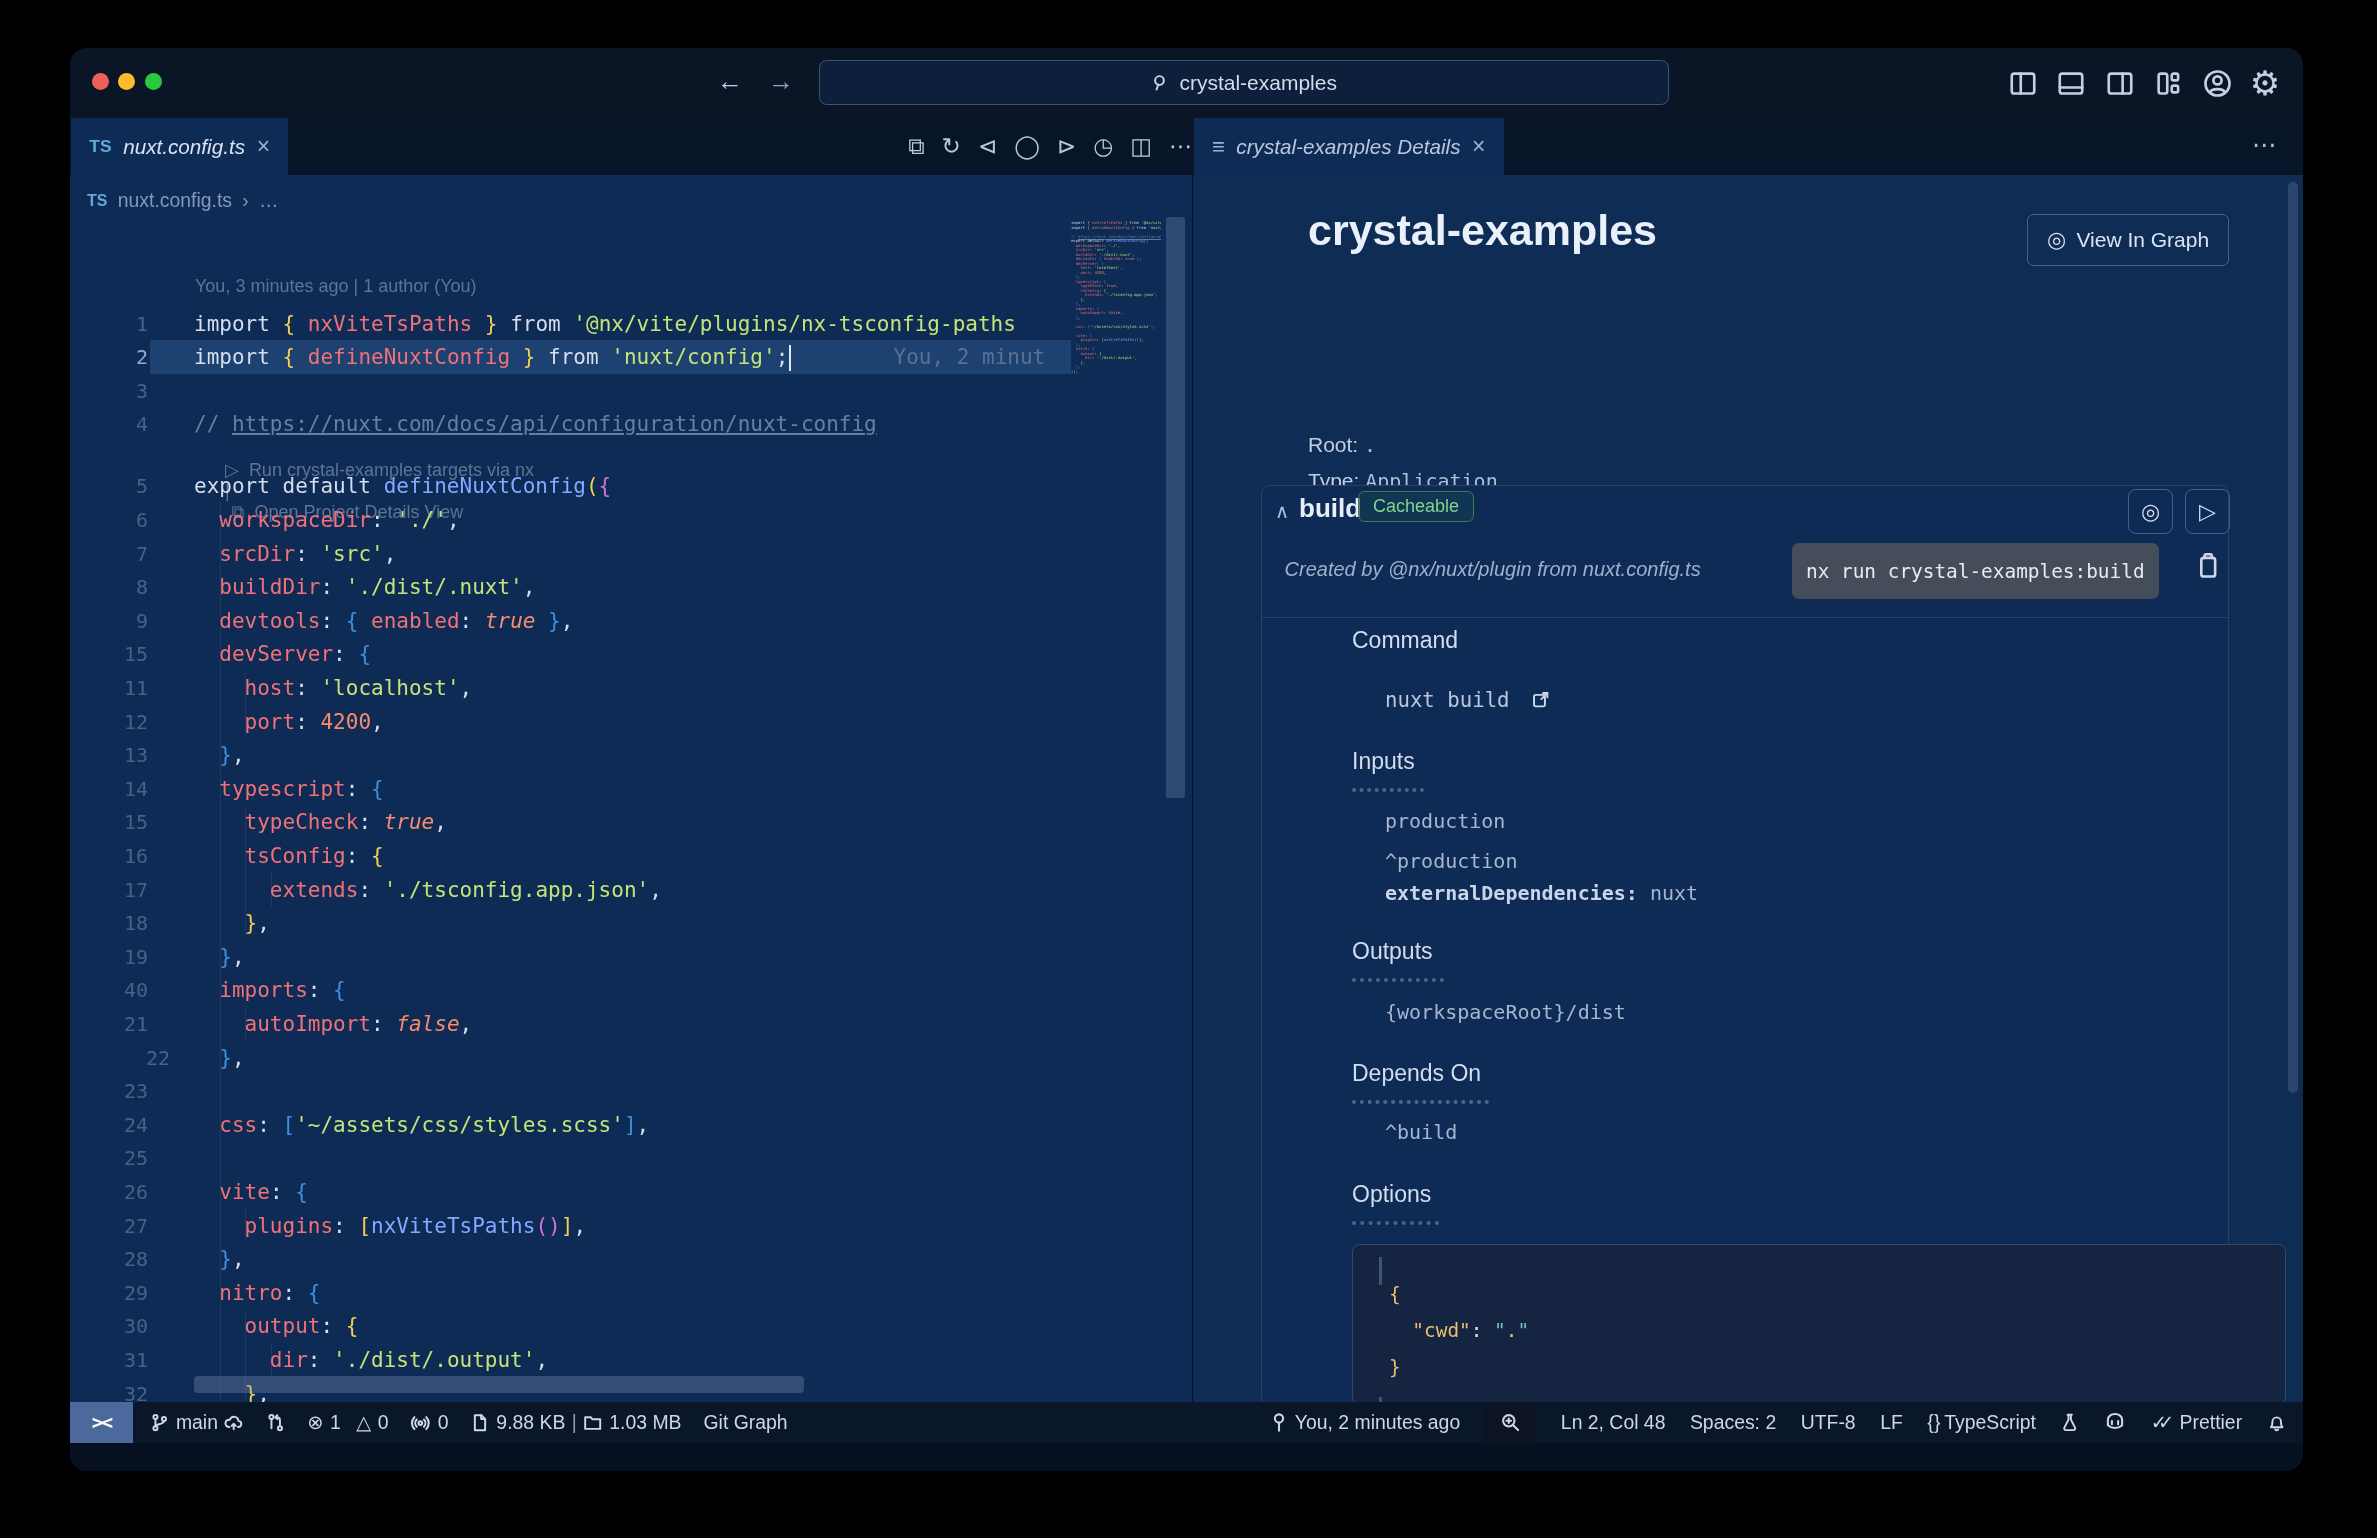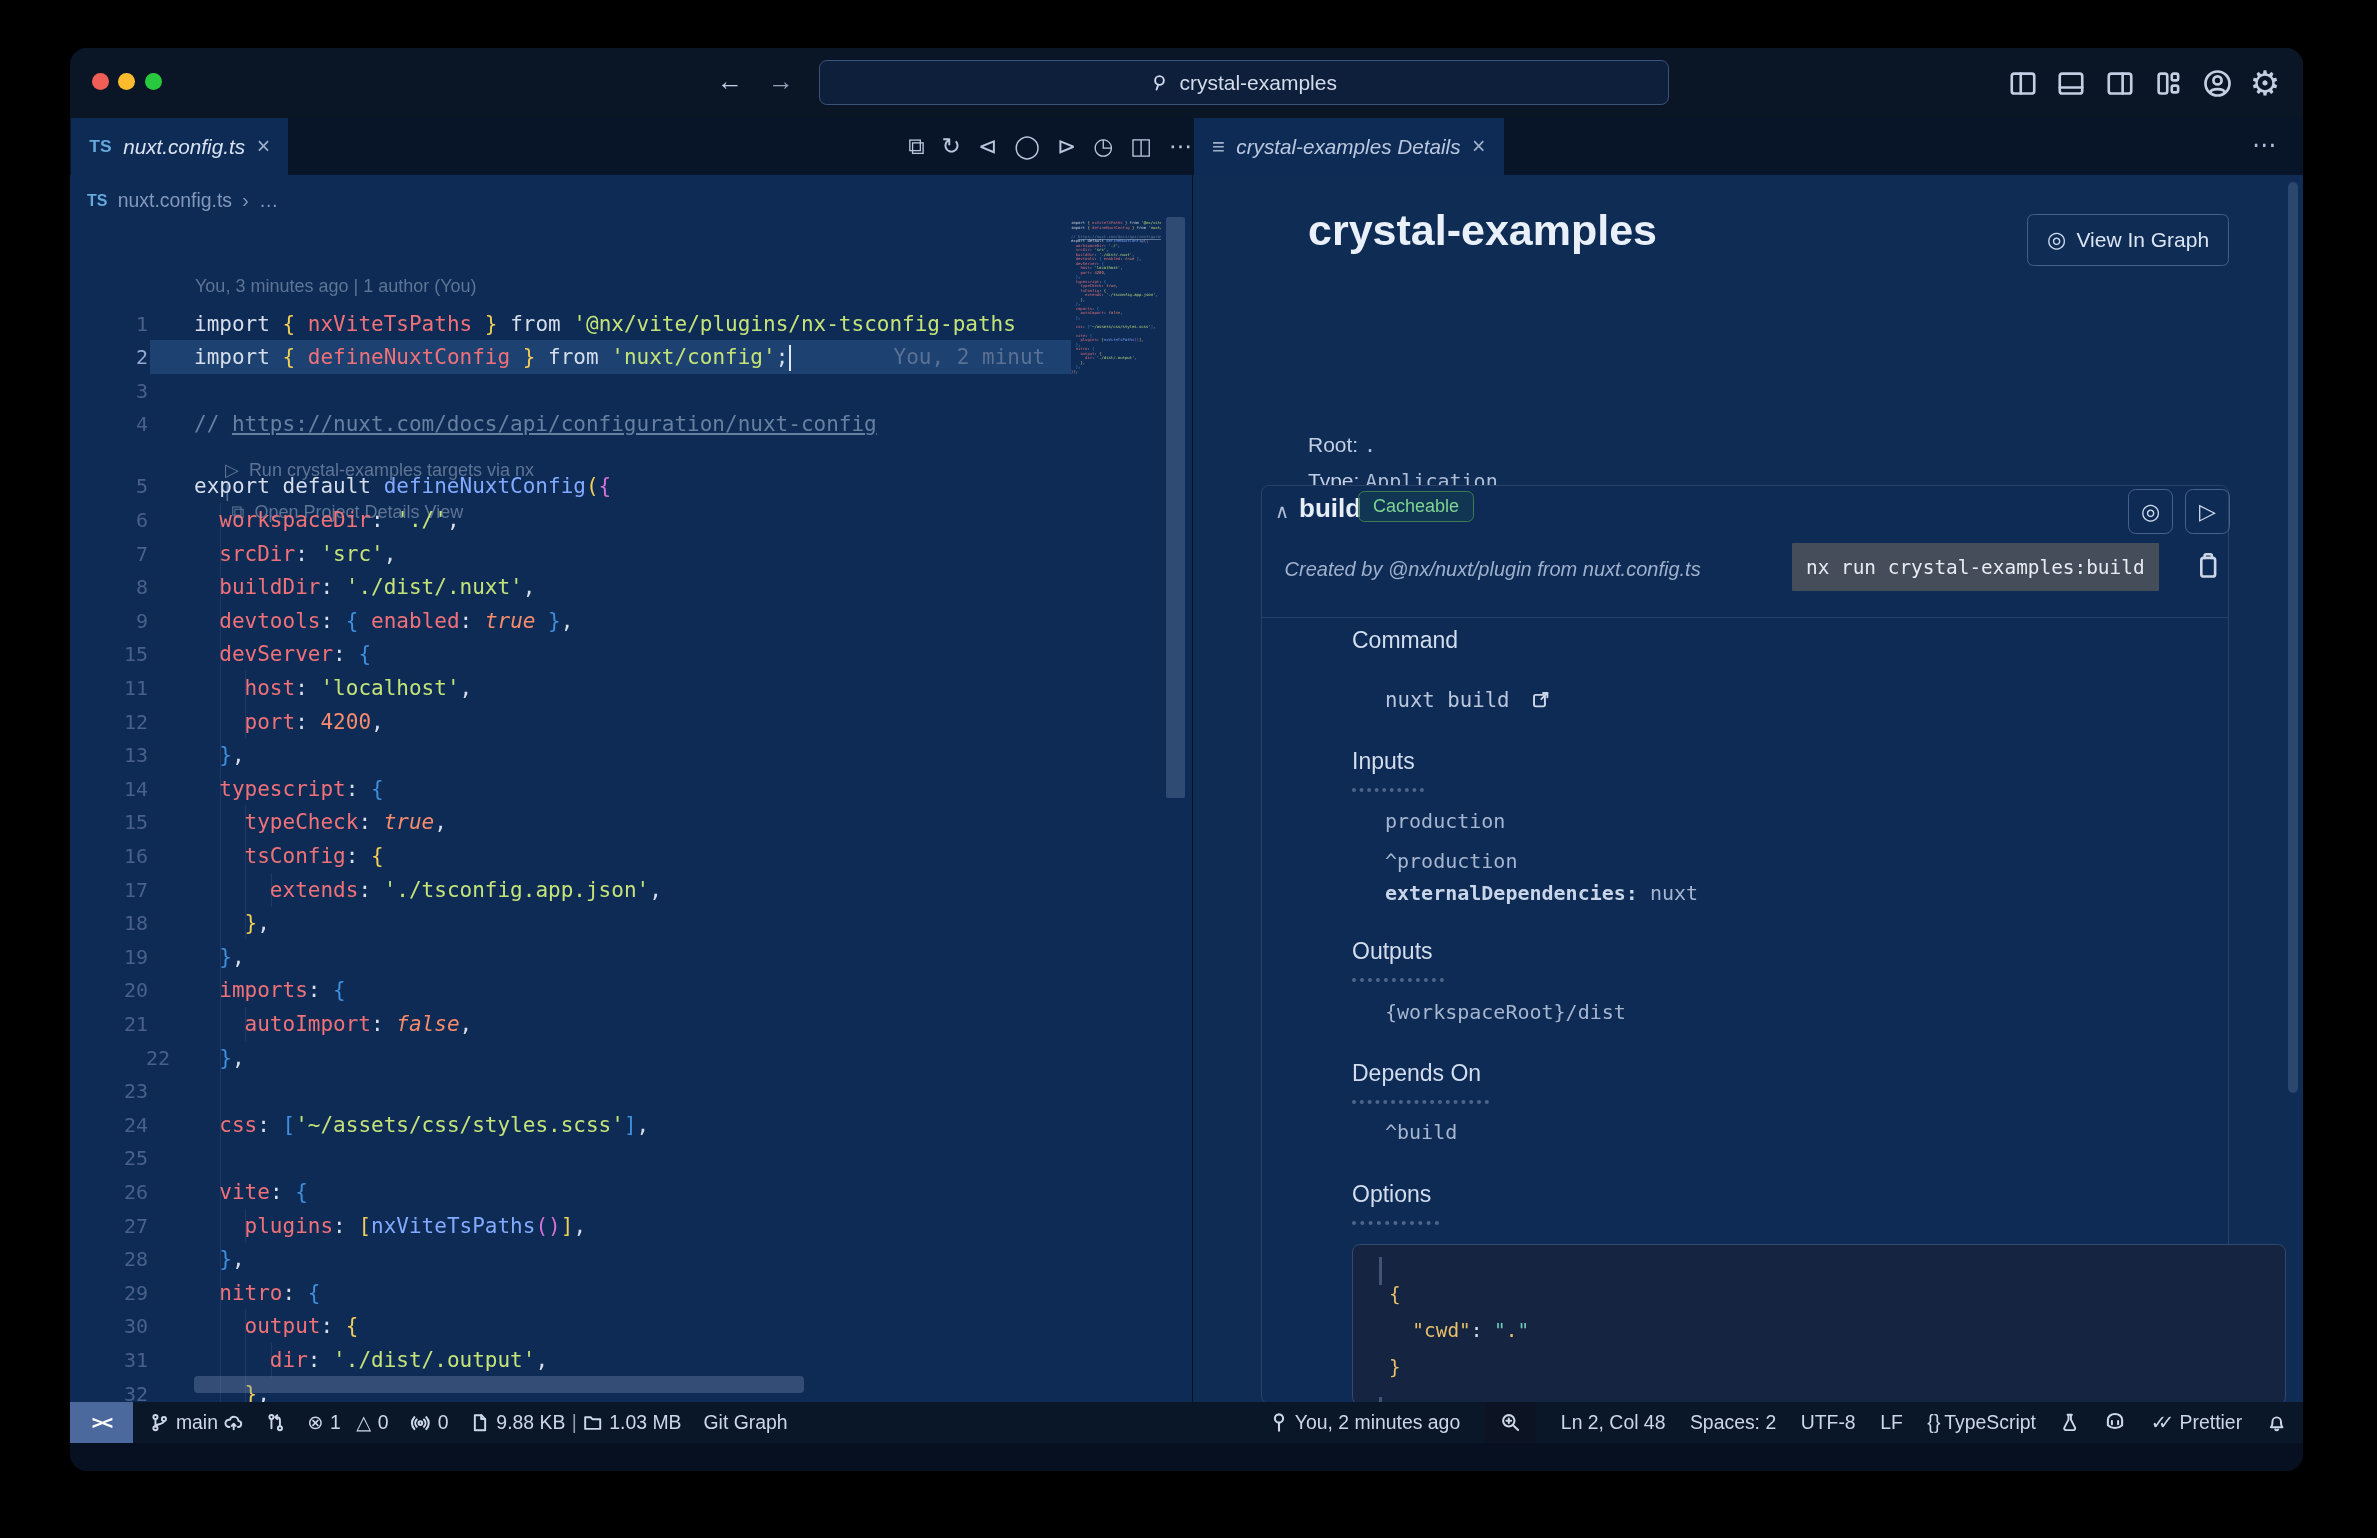--- a/index.html
+++ b/index.html
@@ -65,21 +65,21 @@
   #build-card{position:absolute;left:68px;top:310px;width:966px;height:917px;background:#0e2b55;
               border:1.3px solid #2b4166;border-radius:7.8px;}
   #build-header{position:absolute;left:0;top:0;width:100%;height:131px;}
   .chev{position:absolute;left:13px;top:14px;font-size:19.4px;color:#aebdd8;}
   #build-name{position:absolute;left:37px;top:6.5px;font-size:26px;font-weight:bold;color:#e8eef8;}
   #cacheable-badge{position:absolute;left:96px;top:5.2px;padding:3.9px 14px;border:1.9px solid #3e7c52;border-radius:6.5px;
                    background:rgba(46,160,67,.10);color:#7ed492;font-size:18px;}
   .sq-btn{position:absolute;top:3.2px;width:43px;height:43px;border:1.9px solid #45608c;border-radius:7.8px;
           display:flex;align-items:center;justify-content:center;color:#d0dcee;font-size:22px;}
   #created-by{position:absolute;left:22.6px;top:72px;font-size:20px;font-style:italic;color:#9fb0cc;}
-  #run-chip{position:absolute;left:530px;top:57px;height:48px;padding:0 14px;background:#454d5b;border-radius:1px;
+  #run-chip{position:absolute;left:530px;top:57px;height:56px;padding:0 14px;background:#454d5b;border-radius:7px;
             display:flex;align-items:center;font:19.4px "DejaVu Sans Mono",monospace;color:#e8ecf2;}
   #copy-btn{position:absolute;left:932px;top:65px;}
   #card-divider{position:absolute;left:0;top:131px;width:100%;height:1.3px;background:#24406a;}
   .h3{font-size:23px;font-weight:500;color:#d2ddee;}
   .mono-item{font:20px "DejaVu Sans Mono",monospace;color:#a7b6d0;white-space:pre;}
   .mono-item b{color:#c9d5e9;}
   #options-box{position:absolute;left:90px;top:758px;width:932px;height:159px;background:#152440;
                border:1.3px solid #314a6e;border-radius:7.8px;overflow:hidden;}
   .opt-line{position:absolute;left:36px;white-space:pre;font:19.4px/35px "DejaVu Sans Mono",monospace;}
   .opt-tick{position:absolute;left:26px;width:2.6px;height:28px;background:#5a6f8f;opacity:.65;}
@@ -221,21 +221,21 @@
           <div class="gutter-num" style="top: 413px;">15</div>
           <div class="gutter-num" style="top: 447px;">11</div>
           <div class="gutter-num" style="top: 481px;">12</div>
           <div class="gutter-num" style="top: 514px;">13</div>
           <div class="gutter-num" style="top: 548px;">14</div>
           <div class="gutter-num" style="top: 581px;">15</div>
           <div class="gutter-num" style="top: 615px;">16</div>
           <div class="gutter-num" style="top: 649px;">17</div>
           <div class="gutter-num" style="top: 682px;">18</div>
           <div class="gutter-num" style="top: 716px;">19</div>
-          <div class="gutter-num" style="top: 749px;">20</div>
+          <div class="gutter-num" style="top: 749px;">40</div>
           <div class="gutter-num" style="top: 783px;">21</div>
           <div class="gutter-num" style="top: 817px; margin-left: 22px;">22</div>
           <div class="gutter-num" style="top: 850px;">23</div>
           <div class="gutter-num" style="top: 884px;">24</div>
           <div class="gutter-num" style="top: 917px;">25</div>
           <div class="gutter-num" style="top: 951px;">26</div>
           <div class="gutter-num" style="top: 985px;">27</div>
           <div class="gutter-num" style="top: 1018px;">28</div>
           <div class="gutter-num" style="top: 1052px;">29</div>
           <div class="gutter-num" style="top: 1085px;">30</div>

